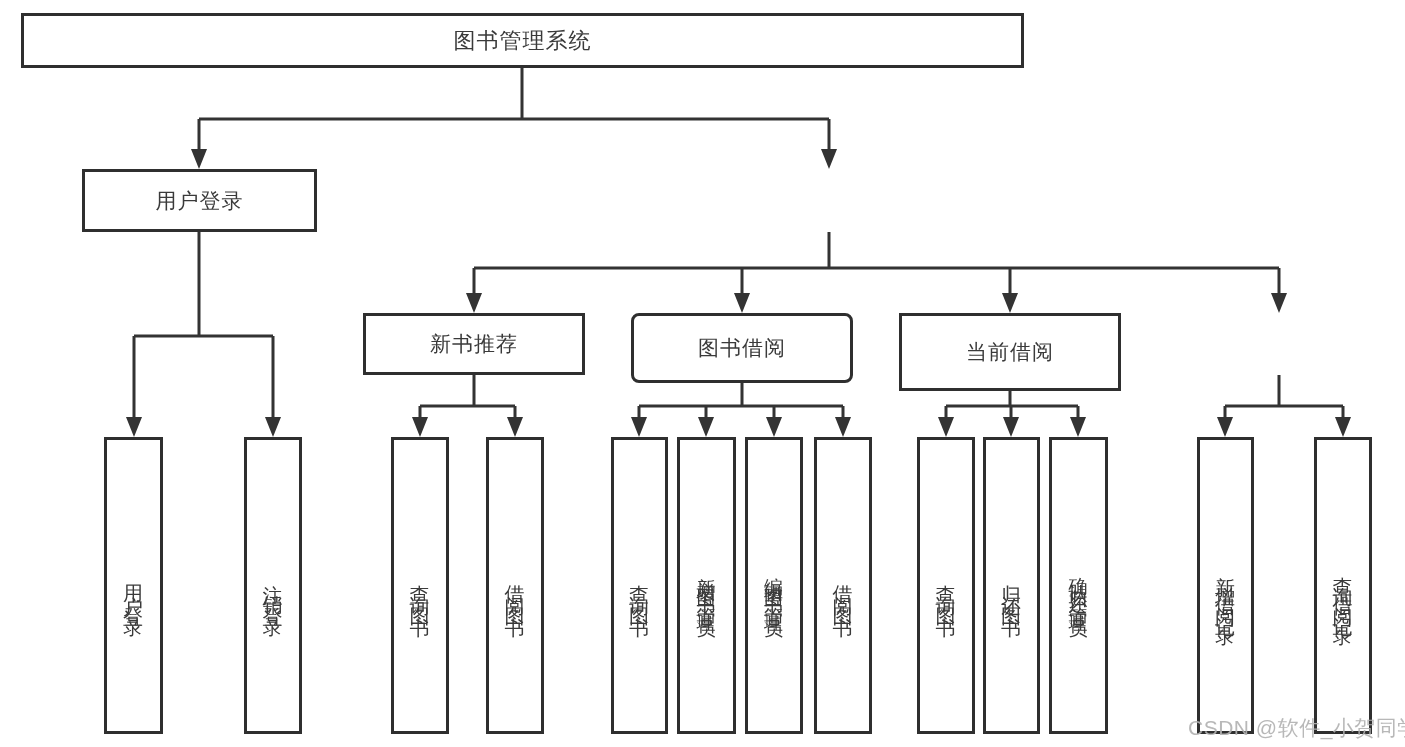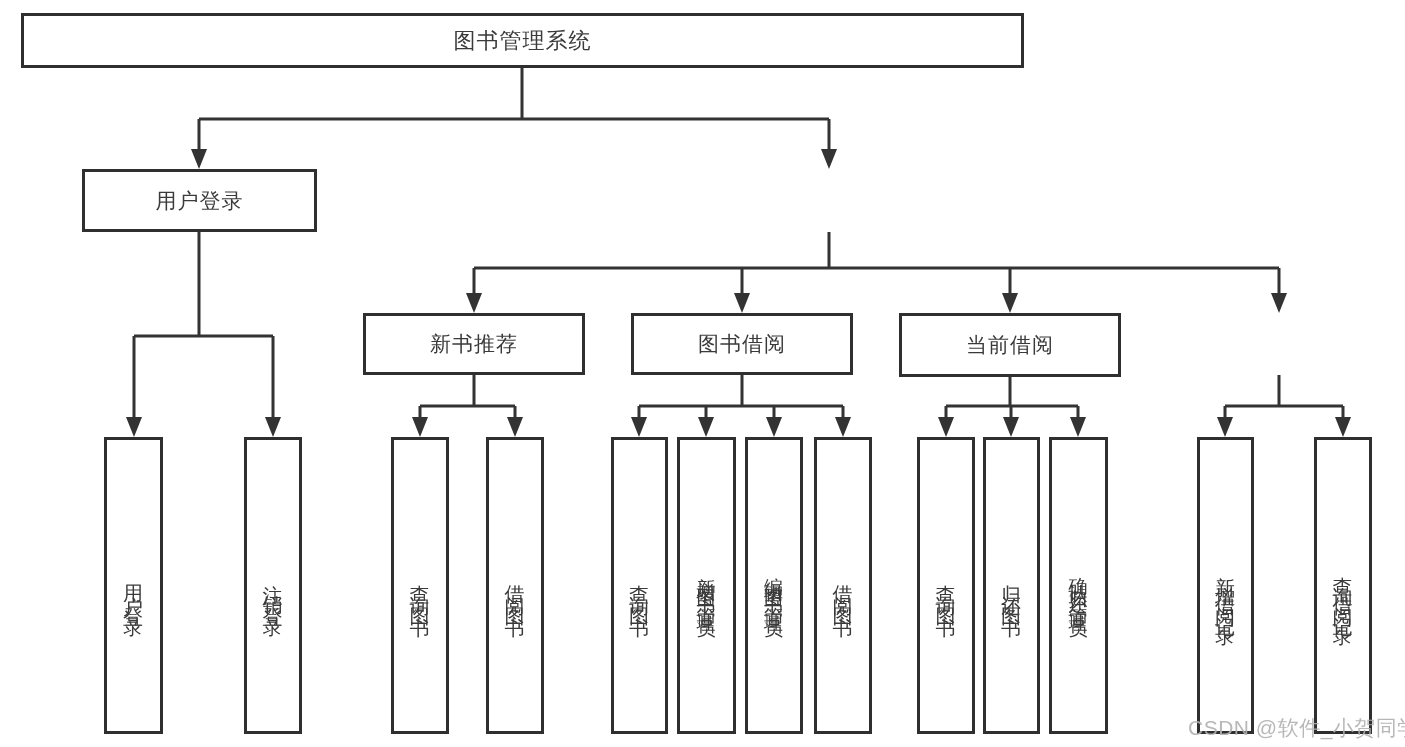--- a/index.html
+++ b/index.html
@@ -25,22 +25,22 @@
   .ls-long span{letter-spacing:6px;margin-bottom:-6px;font-size:19px;}
   .watermark{
     position:absolute;left:1188px;top:714px;z-index:3;
     font-size:21px;color:rgba(178,178,178,0.92);letter-spacing:0.5px;white-space:nowrap;
   }
   
   #n-root{left:21px;top:13px;width:1003px;height:55px;}
   #n-login{left:82px;top:169px;width:235px;height:63px;}
   #n-mgmt{left:712px;top:169px;width:235px;height:63px;}
   #n-nbr{left:363px;top:313px;width:222px;height:62px;}
-  #n-bb{left:631px;top:313px;width:222px;height:62px;}
-  #n-cb{left:899px;top:313px;width:222px;height:64px;}
+  #n-bb{left:631px;top:313px;width:222px;height:70px;border-radius:8px;}
+  #n-cb{left:899px;top:313px;width:222px;height:78px;}
   #n-br{left:1168px;top:313px;width:222px;height:62px;}
   #l-user-login{left:104px;top:437px;width:59px;height:297px;}
   #l-logout{left:244px;top:437px;width:58px;height:297px;}
   #l-nbr-query{left:391px;top:437px;width:58px;height:297px;}
   #l-nbr-borrow{left:486px;top:437px;width:58px;height:297px;}
   #l-bb-query{left:611px;top:437px;width:57px;height:297px;}
   #l-bb-add{left:677px;top:437px;width:59px;height:297px;}
   #l-bb-edit{left:745px;top:437px;width:58px;height:297px;}
   #l-bb-borrow{left:814px;top:437px;width:58px;height:297px;}
   #l-cb-query{left:917px;top:437px;width:58px;height:297px;}

